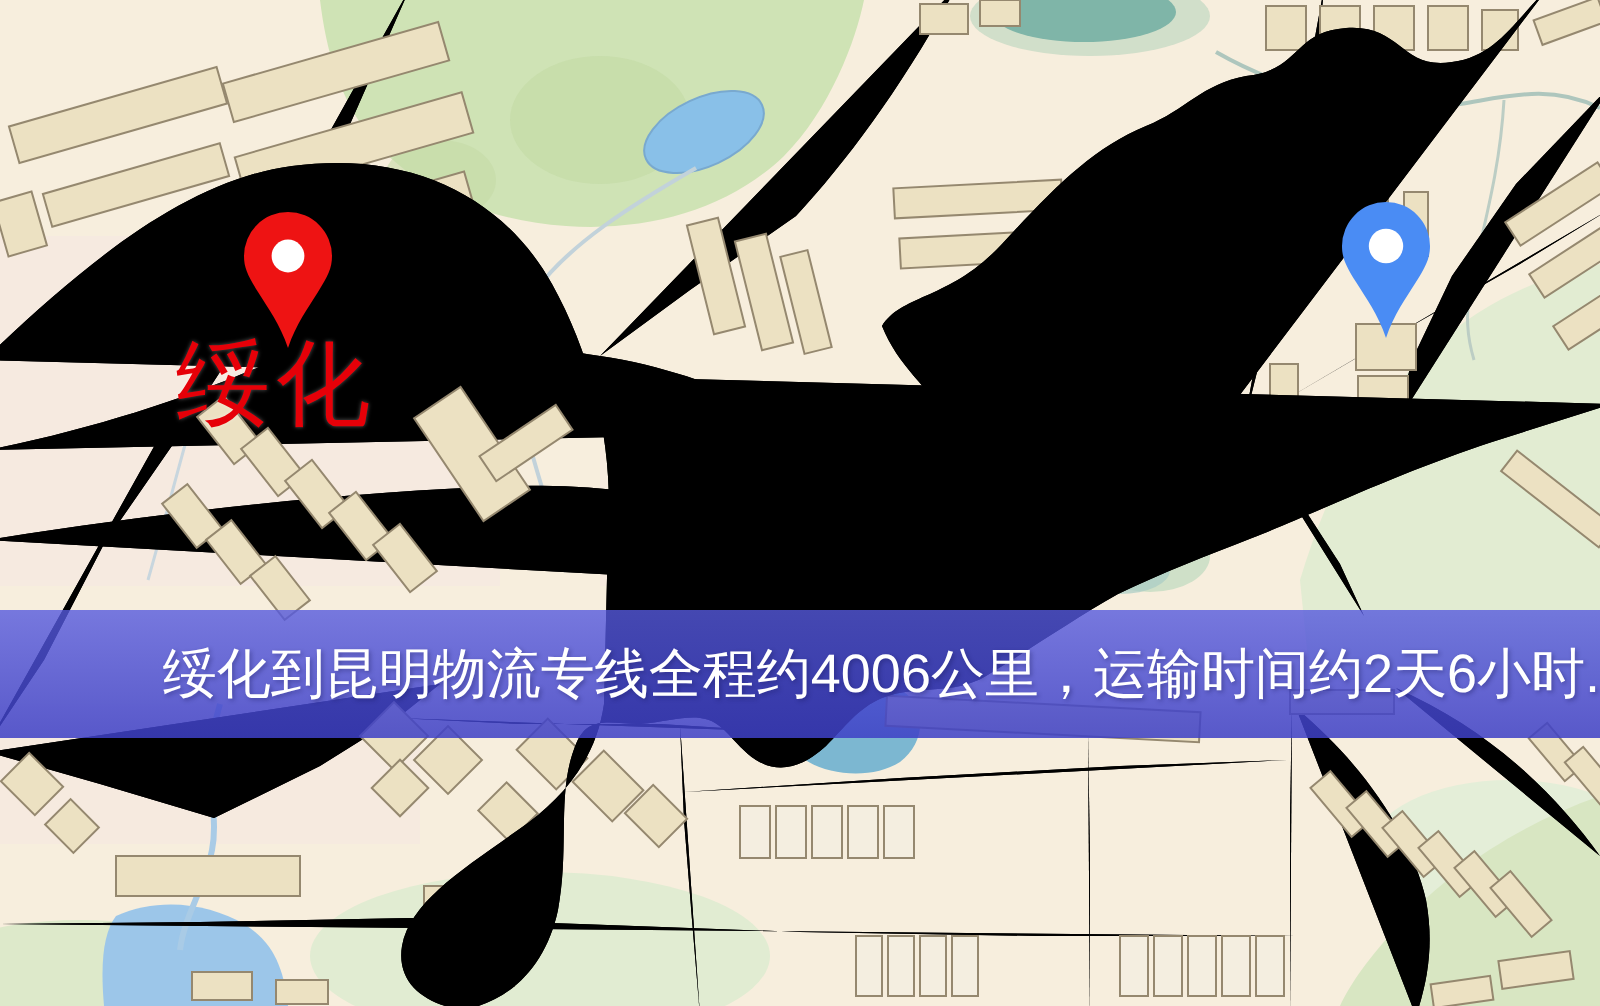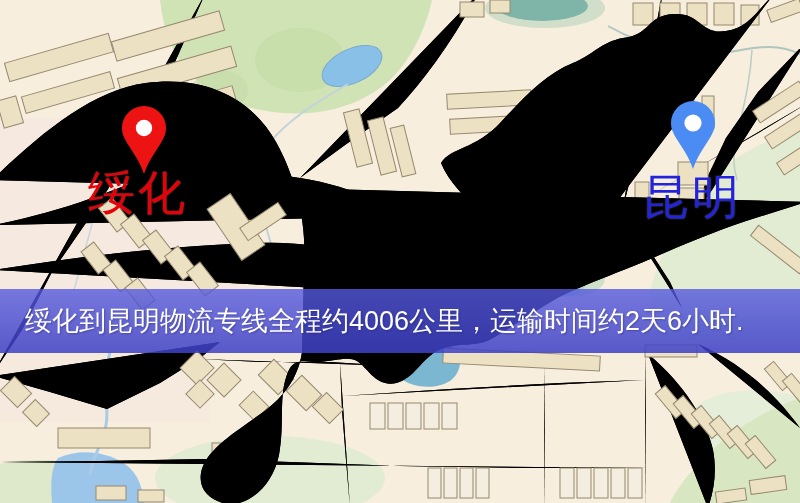--- a/index.html
+++ b/index.html
@@ -14,22 +14,23 @@
   .bld rect.lt{fill:#f4eee0;}
   
   .city-label{
     position:absolute;font-weight:normal;font-size:47px;line-height:1;
     font-family:"Liberation Serif","DejaVu Serif",serif;letter-spacing:3px;
     text-shadow:0 0 2px rgba(255,255,255,0.35);white-space:nowrap;
   }
   .city-label.origin{left:88px;top:170px;color:#e60008;}
   .city-label.dest{left:642px;top:174px;color:#2323dc;}
   .banner{
-    position:absolute;left:0;top:289px;width:800px;height:64px;
+    position:absolute;left:0;top:305px;width:800px;height:64px;
     background:linear-gradient(rgba(86,90,222,0.80),rgba(62,64,198,0.86));
+    text-align:right;
   }
   .banner .banner-text{
     padding-left:25px;line-height:64px;font-size:27px;color:#ffffff;
     text-shadow:1px 1px 2px rgba(20,20,80,0.35);white-space:nowrap;
   }
   .pin{position:absolute;}
 </style>
 </head>
 <body>
 
@@ -292,15 +293,14 @@
     <path d="M0,0 C-4,-12 -10,-20 -15,-28 C-20,-36 -22,-40 -22,-46 A22,22 0 1 1 22,-46 C22,-40 20,-36 15,-28 C10,-20 4,-12 0,0 Z" fill="#ee1313"></path>
     <circle cx="0" cy="-46" r="8.2" fill="#ffffff"></circle>
   </svg>
 
   <svg class="pin" style="left:664px;top:93px;" width="58" height="80" viewBox="-29 -76 58 80">
     <path d="M0,0 C-4,-12 -10,-20 -15,-28 C-20,-36 -22,-40 -22,-46 A22,22 0 1 1 22,-46 C22,-40 20,-36 15,-28 C10,-20 4,-12 0,0 Z" fill="#4a8cf4"></path>
     <circle cx="0" cy="-46" r="8.6" fill="#ffffff"></circle>
   </svg>
 
   <div class="city-label origin">绥化</div>
-  <div class="city-label dest">昆明</div>
 
 </div>
 
 </body></html>

